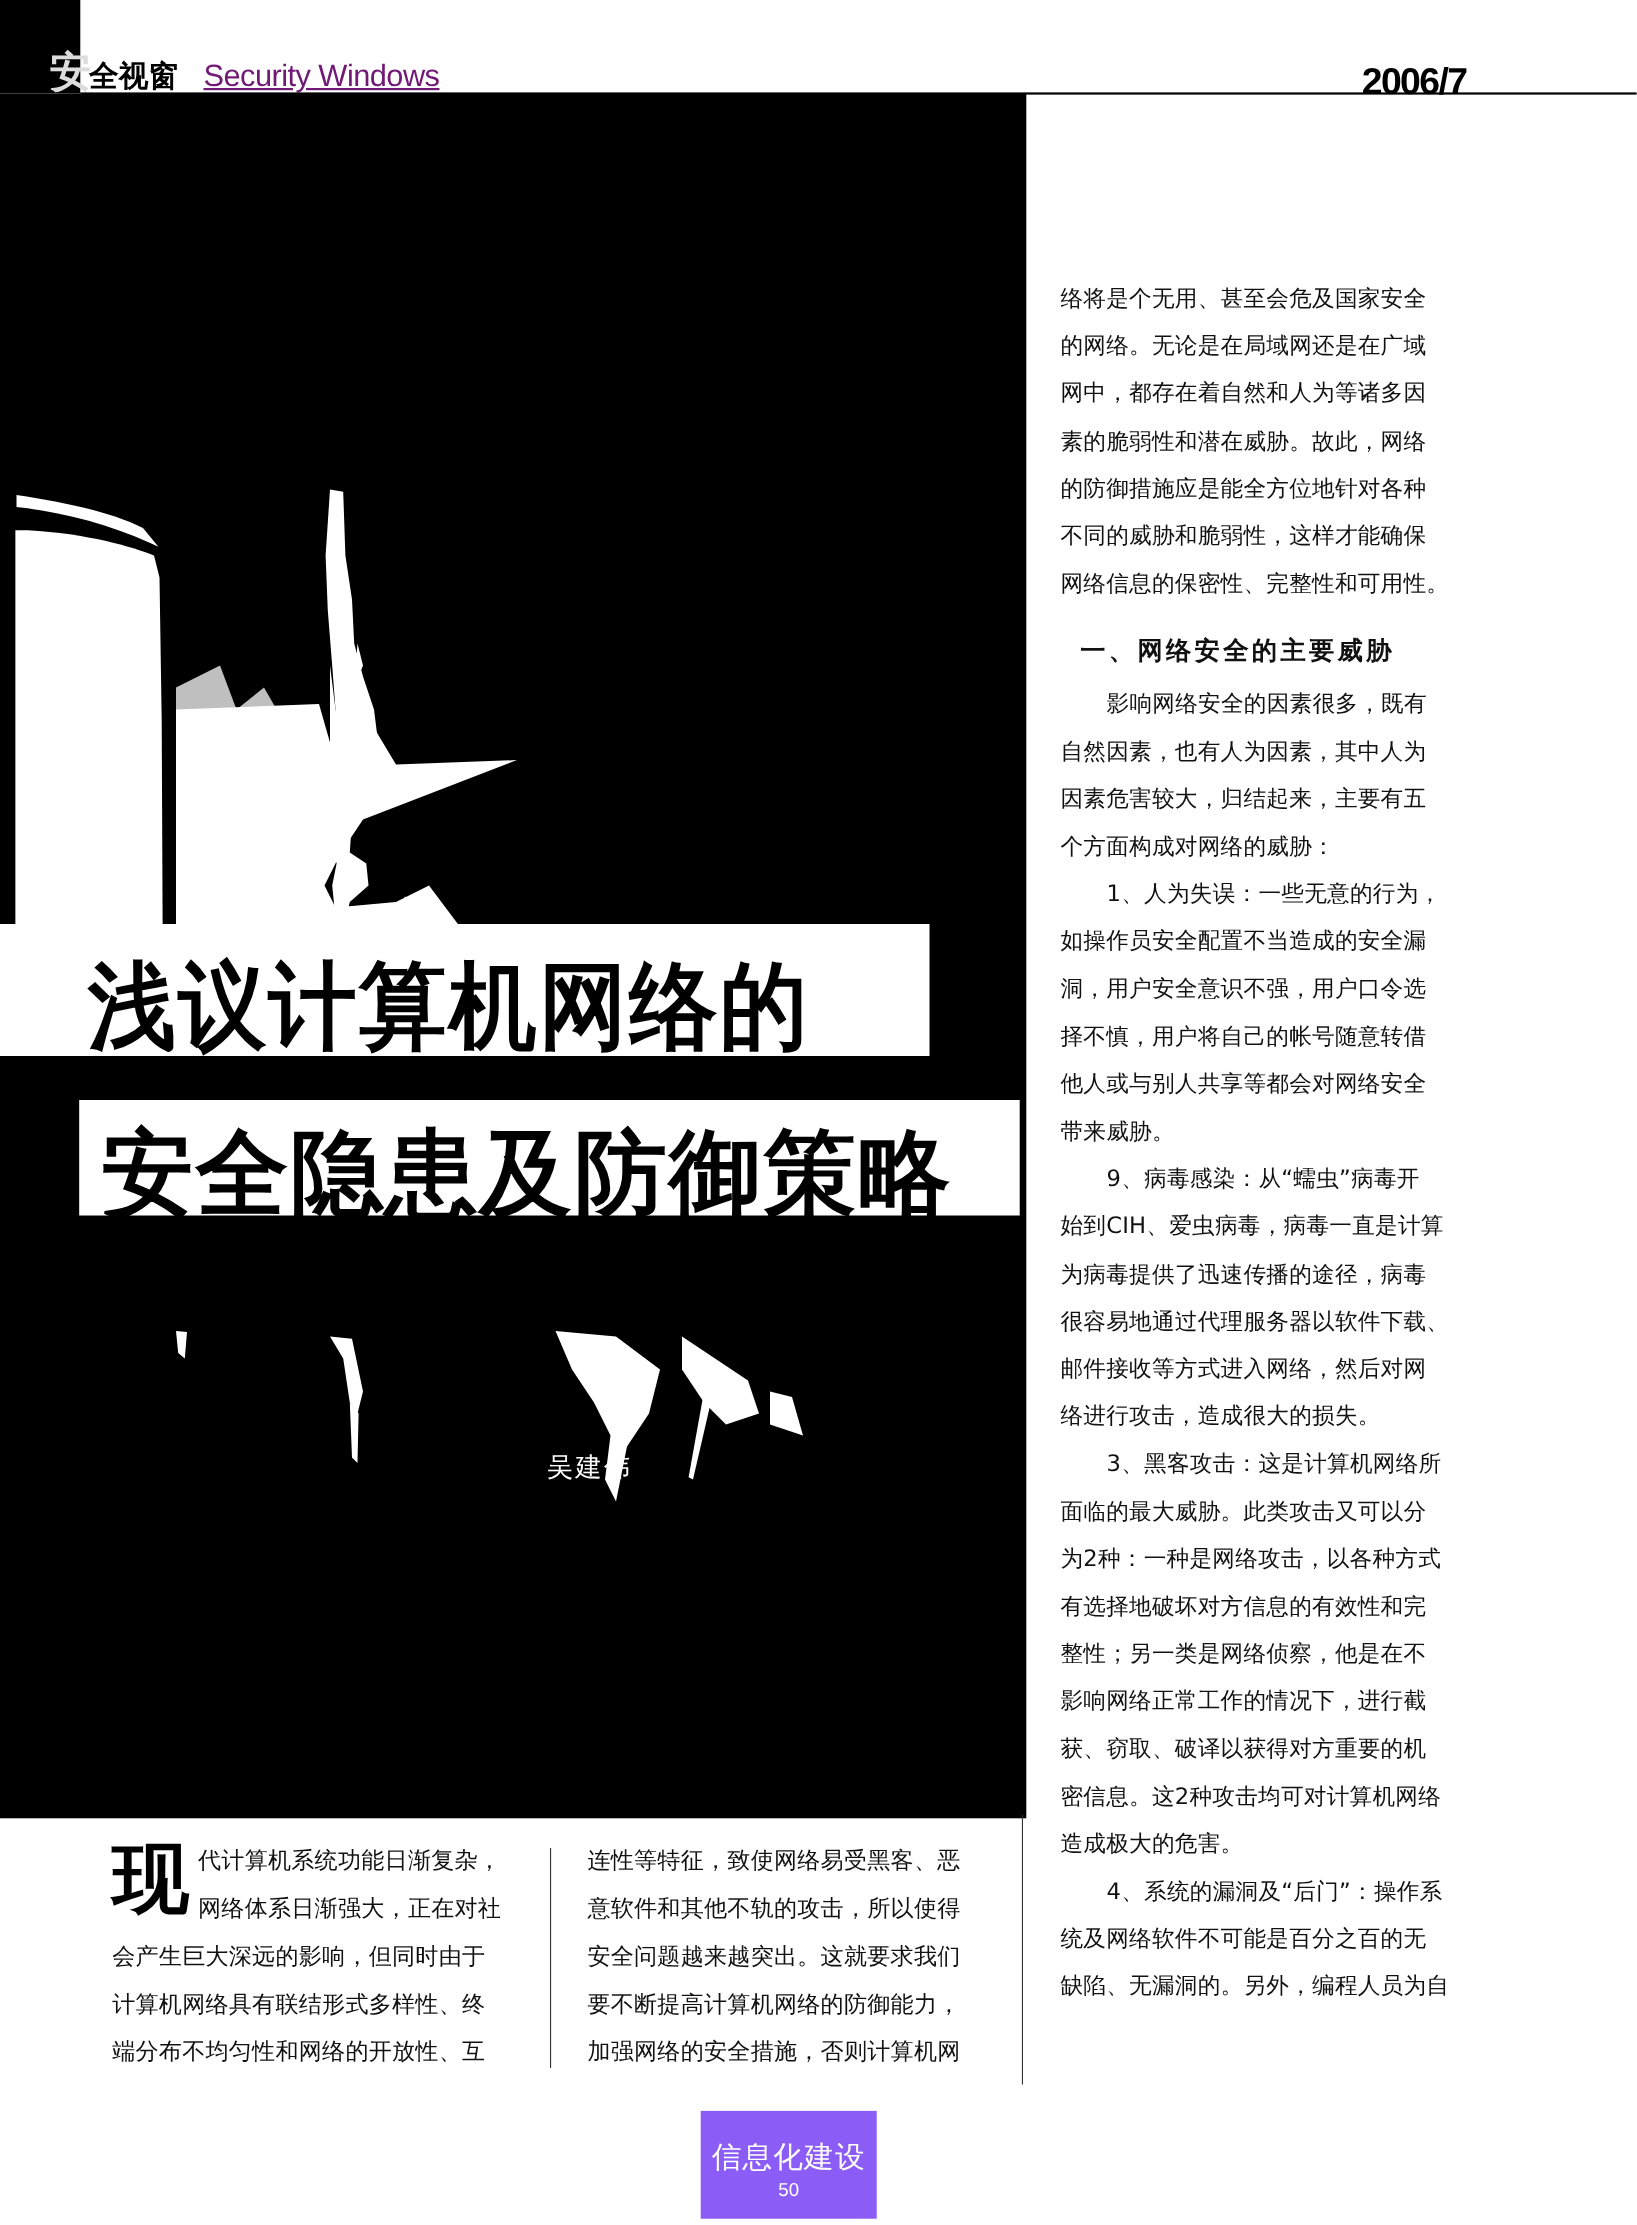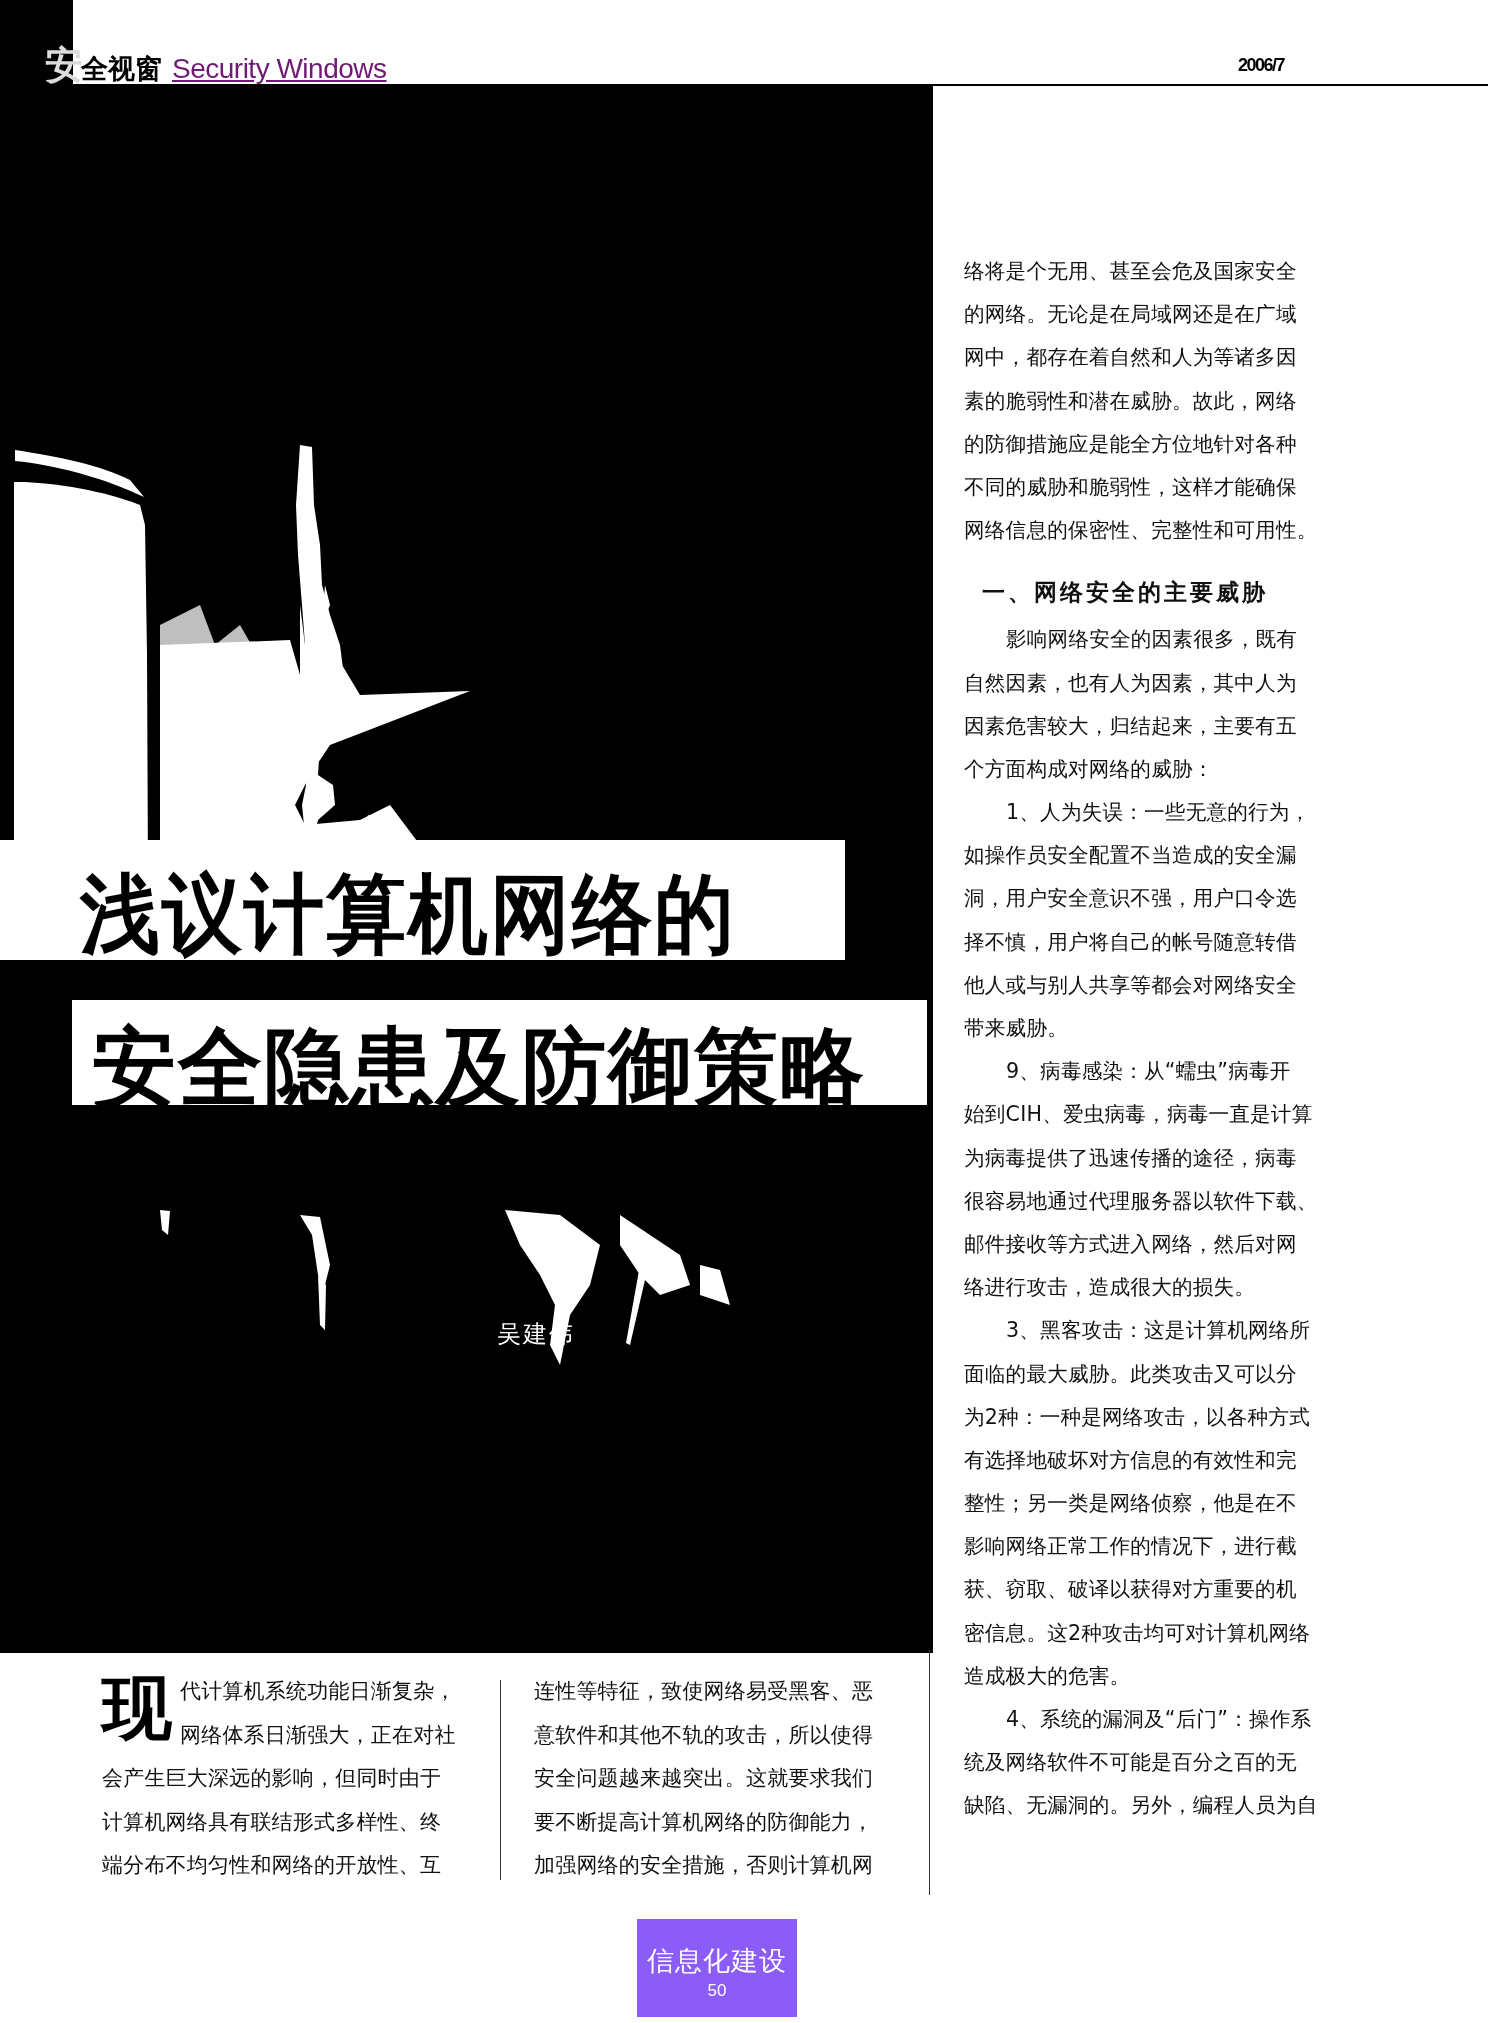--- a/index.html
+++ b/index.html
@@ -3,23 +3,23 @@
 <meta charset="utf-8">
 <style>
   * { margin: 0; padding: 0; box-sizing: border-box; }
   html, body { width: 1488px; height: 2023px; background: #ffffff; overflow: hidden; }
   body { position: relative; font-family: "DejaVu Sans", "Liberation Sans", sans-serif; color: #111; }
 
   
   .left-bar { position: absolute; left: 0; top: 0; width: 73px; height: 85px; background: #000; }
   .header-title { position: absolute; left: 45px; top: 40px; height: 44px; display: flex; align-items: baseline; white-space: nowrap; }
   .header-title .first-char { font-family: "DejaVu Serif", serif; font-size: 38px; font-weight: bold; color: #dcdcdc; letter-spacing: -2px; }
-  .header-title .rest-cn { font-family: "DejaVu Serif", serif; font-size: 27px; font-weight: bold; color: #000; margin-right: 10px; text-align: right; }
+  .header-title .rest-cn { font-family: "DejaVu Serif", serif; font-size: 27px; font-weight: bold; color: #000; margin-right: 23px; text-align: right; }
   .header-title .en { font-family: "Liberation Sans", sans-serif; font-size: 28px; color: #701a75; letter-spacing: -0.5px; text-decoration: underline; }
-  .header-date { position: absolute; left: 1238px; top: 55px; font-family: "Liberation Sans", sans-serif; font-size: 18px; font-weight: bold; letter-spacing: -1.5px; color: #000; }
+  .header-date { position: absolute; left: 1238px; top: 55px; font-family: "Liberation Sans", sans-serif; font-size: 34px; font-weight: bold; letter-spacing: -1.5px; color: #000; }
   .header-rule { position: absolute; left: 73px; top: 84px; width: 1415px; height: 2px; background: #000; }
 
   
   .hero { position: absolute; left: 0; top: 85px; width: 933px; height: 1568px; background: #000; overflow: hidden; }
   .hero svg { position: absolute; left: 0; top: 0; }
 
   .title-box-1 { position: absolute; left: 0; top: 840px; width: 845px; height: 120px; background: #fff; }
   .title-box-2 { position: absolute; left: 72px; top: 1000px; width: 855px; height: 105px; background: #fff; }
   .title-line { position: absolute; font-family: "DejaVu Serif", serif; font-weight: bold; color: #000; white-space: nowrap; letter-spacing: 2px; }
   .title-line-1 { left: 80px; top: 858px; font-size: 80px; transform: scaleY(1.08); transform-origin: top left; }

